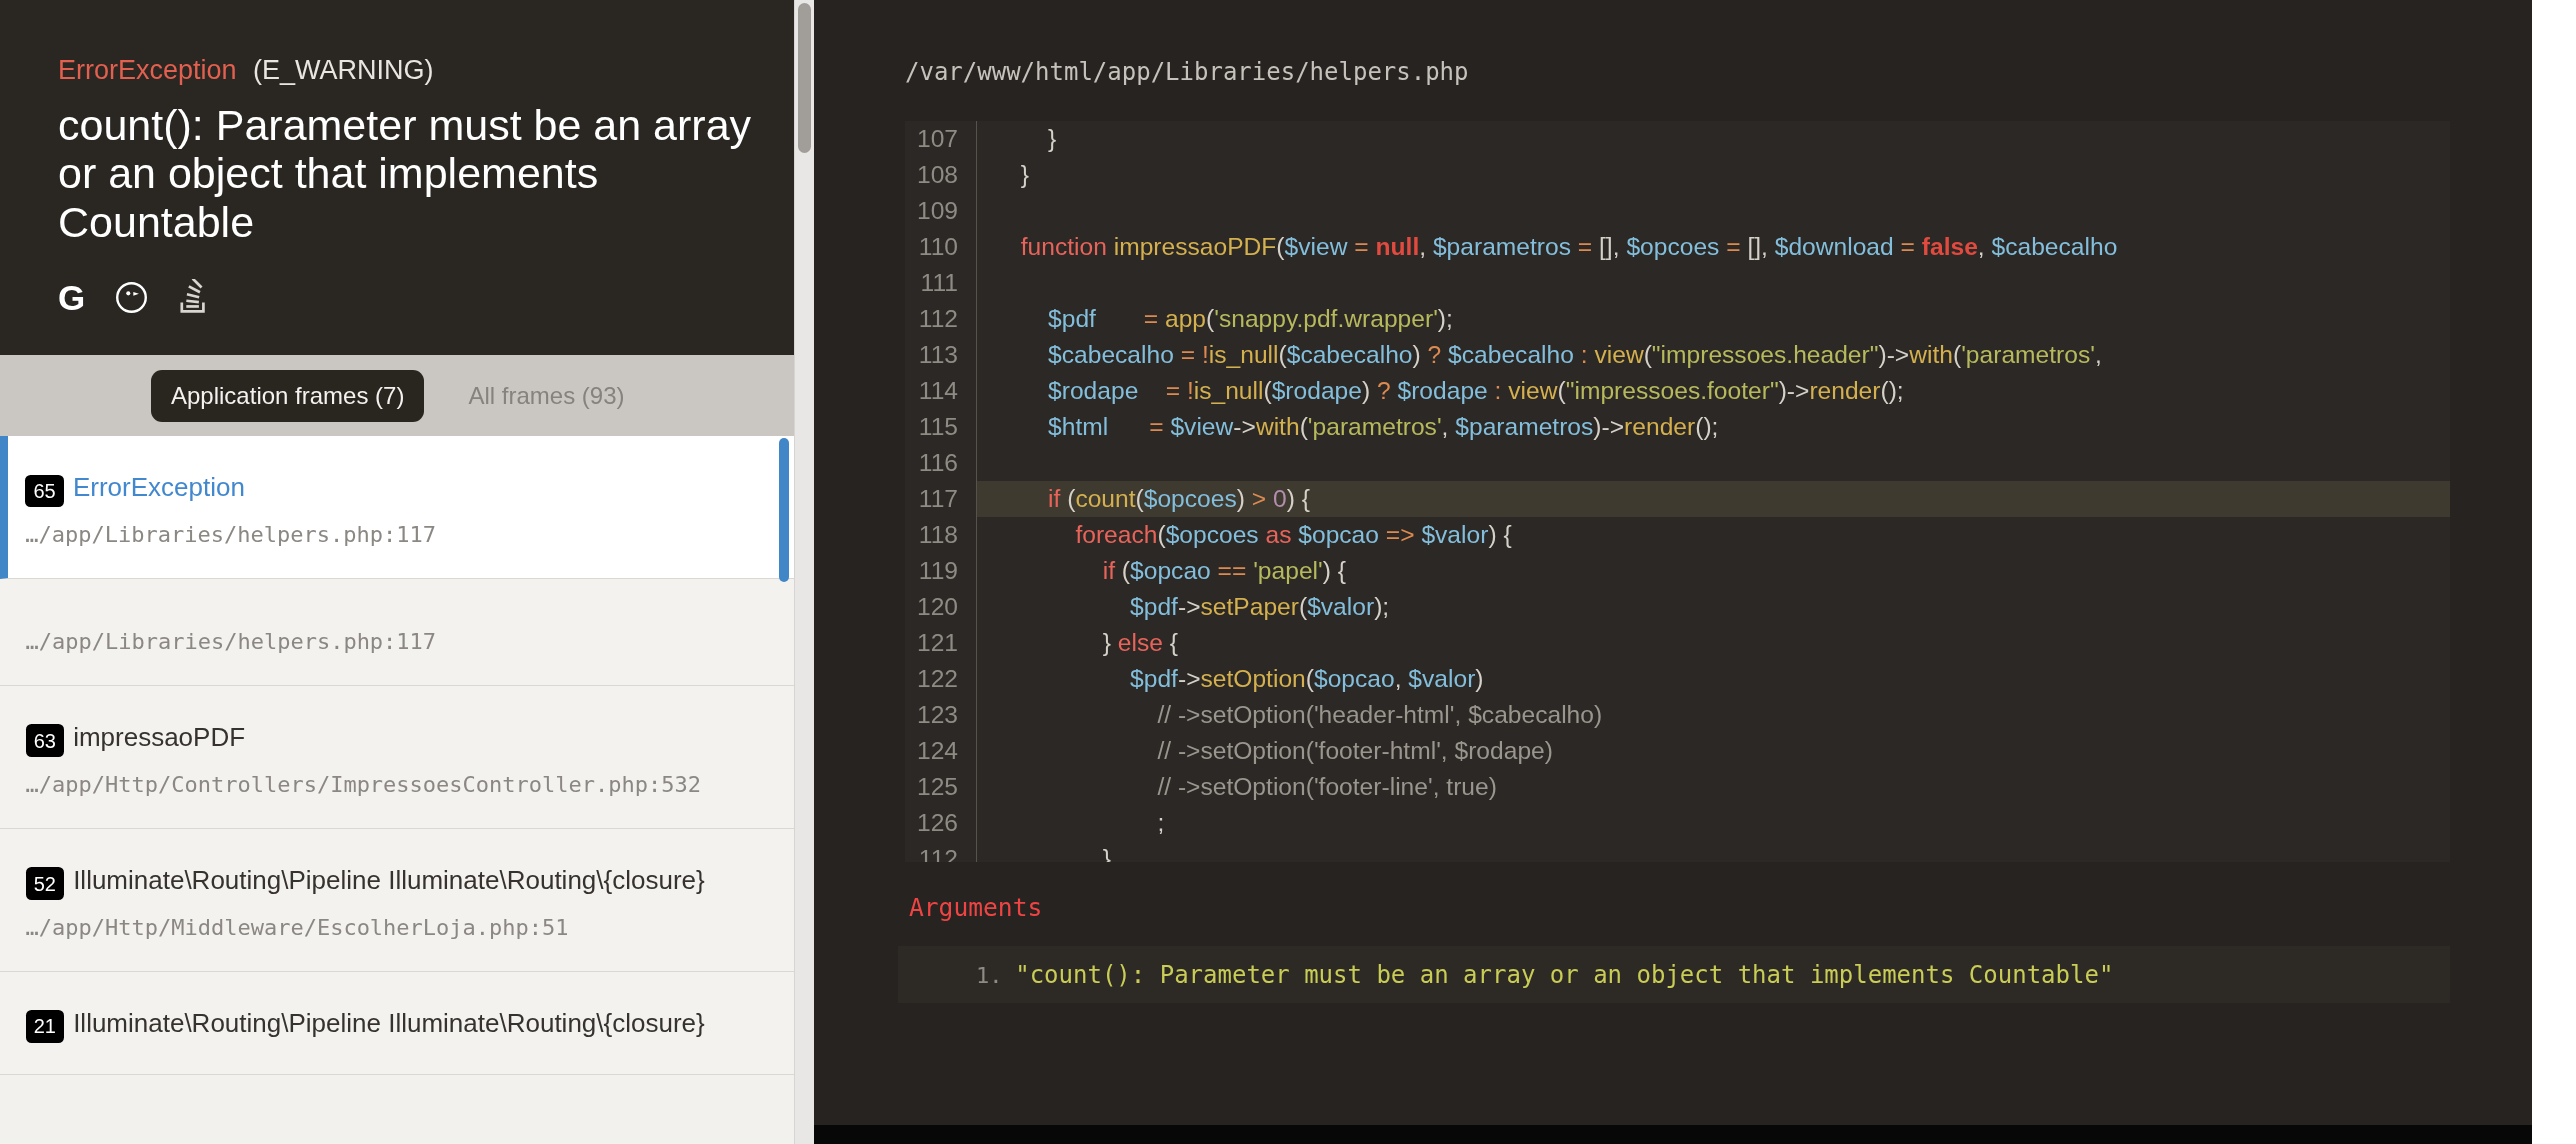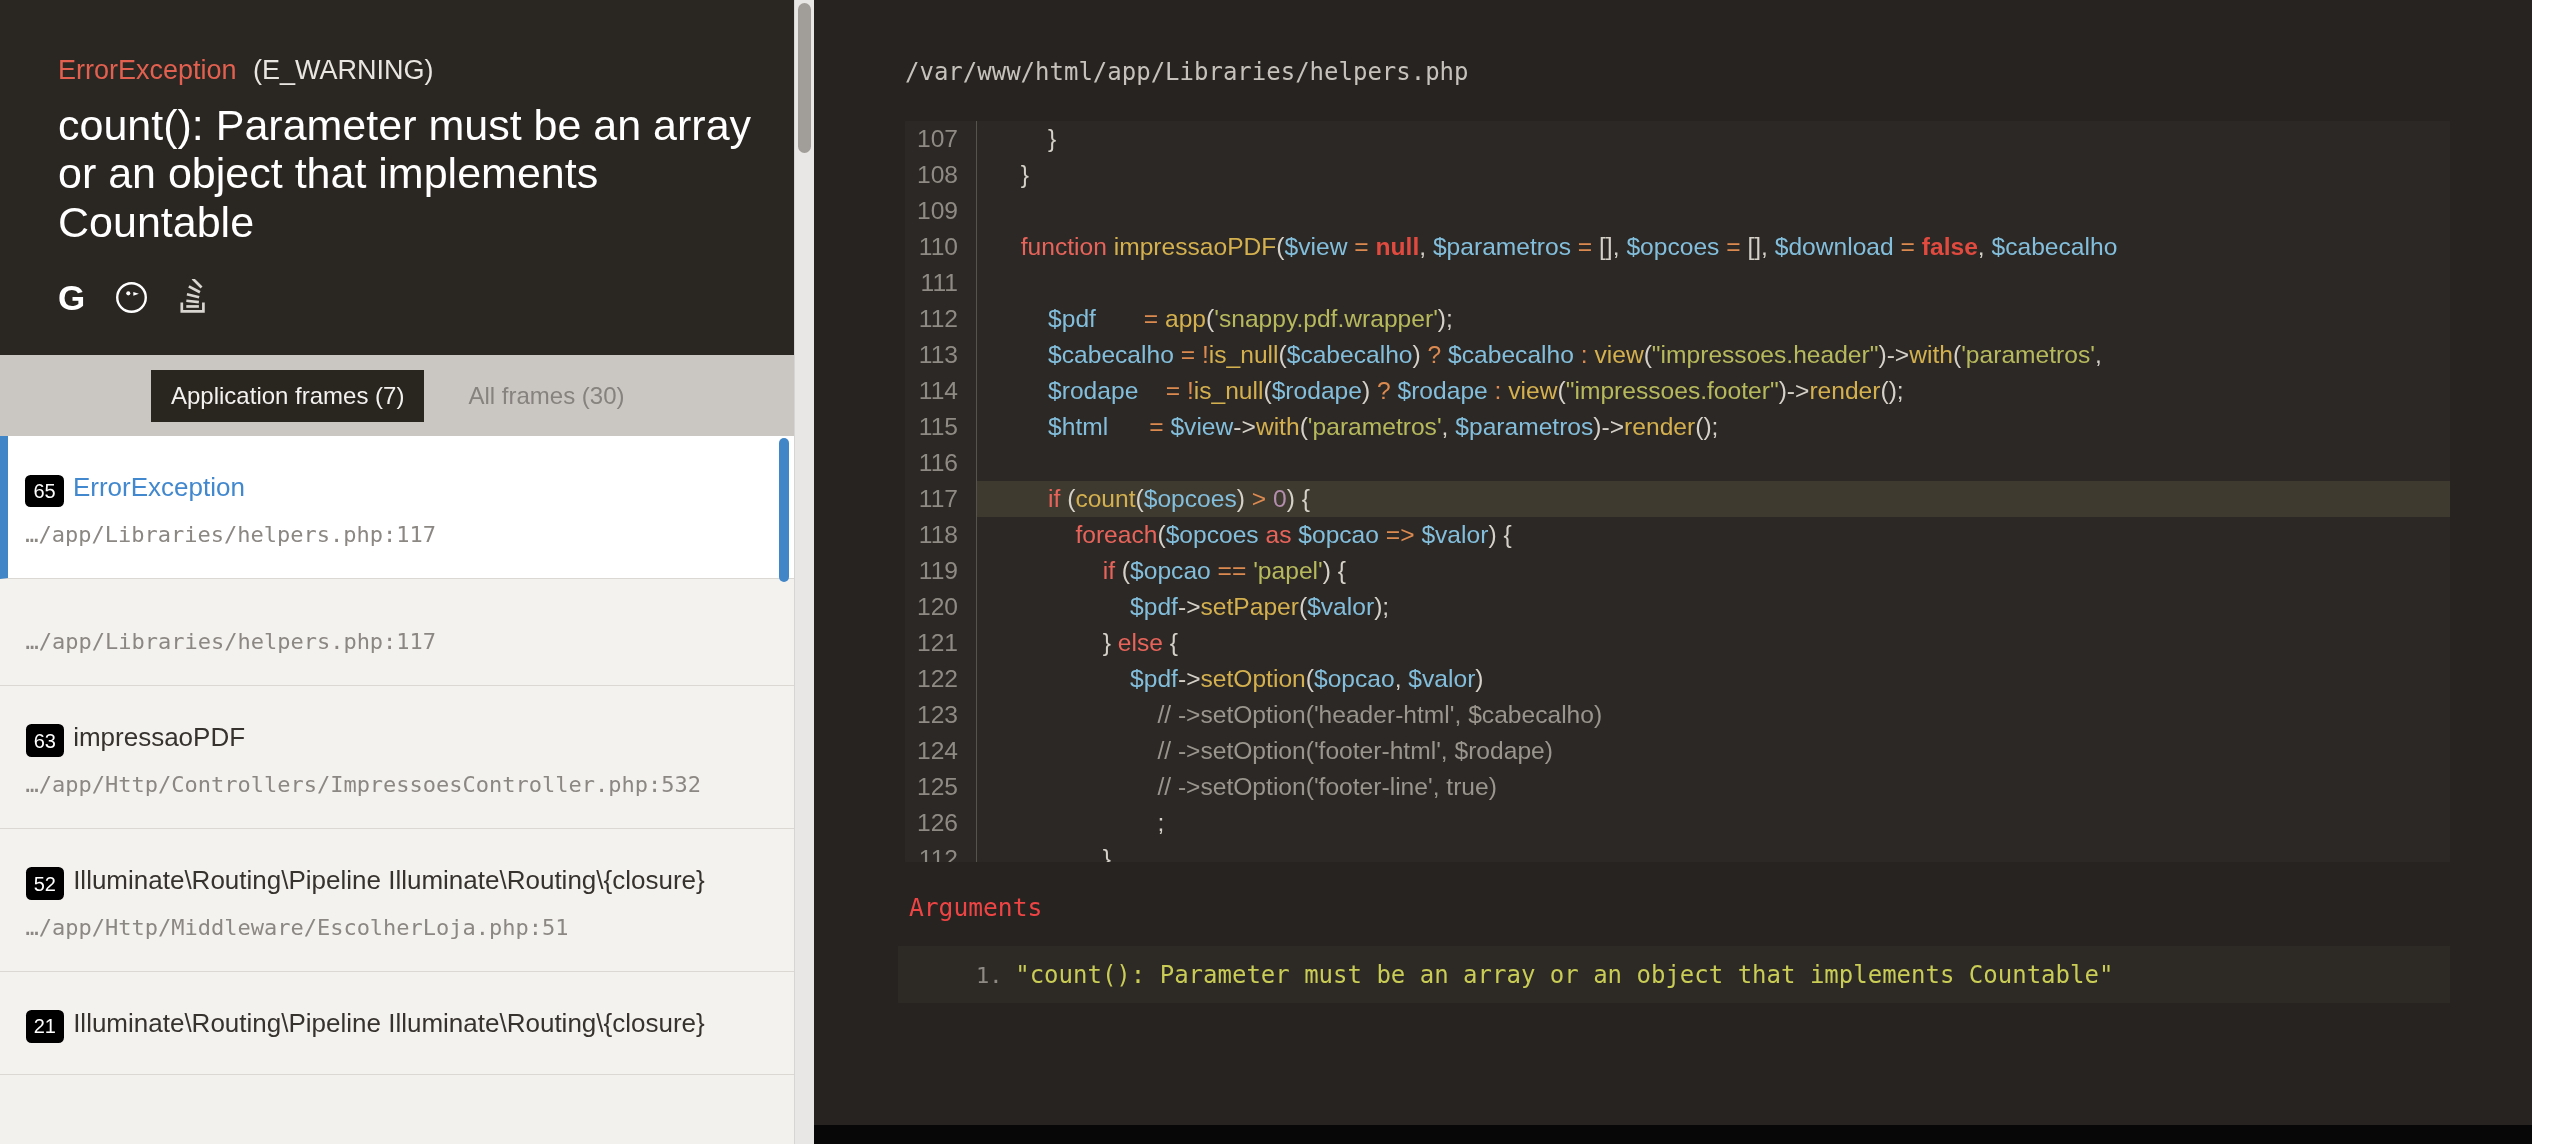--- a/index.html
+++ b/index.html
@@ -16,21 +16,21 @@
   .exc-header{flex:0 0 355px;height:355px;background:#2a2622;box-sizing:border-box;padding:0 33px 0 58px;overflow:hidden;}
   .exc-title{padding-top:55px;font-size:27px;}
   .exc-class{color:#e2604f;}
   .exc-level{color:#e9e6e2;margin-left:9px;}
   .exc-message{margin:14.6px 0 0;font-size:43px;font-weight:400;color:#ffffff;line-height:1.13;}
   .search-icons{margin-top:33px;display:flex;align-items:center;gap:29px;}
   .sicon{display:inline-flex;align-items:center;justify-content:center;text-decoration:none;cursor:pointer;}
   .g-glyph{color:#fff;font-size:35px;font-weight:bold;line-height:1;}
 
   .tabs{flex:0 0 81px;height:81px;background:#cac6c2;display:flex;align-items:center;padding-left:151px;box-sizing:border-box;}
-  .tab-pill{background:#29251f;color:#f4f2f0;font-size:24px;padding:12px 20px;border:none;border-radius:0;font-family:inherit;cursor:pointer;}
+  .tab-pill{background:#29251f;color:#f4f2f0;font-size:24px;padding:12px 20px;border:none;border-radius:11px;font-family:inherit;cursor:pointer;}
   .tab-plain{background:none;border:none;color:#86827e;font-size:24px;margin-left:38px;font-family:inherit;cursor:pointer;}
 
   .frames{flex:1 1 auto;overflow:hidden;position:relative;background:#f3f1ee;}
   .frame{padding:35px 27px 31px 25.5px;border-bottom:0.9px solid #dbd8d4;background:#f4f2ef;cursor:pointer;}
   .frame.active{background:#ffffff;border-left:8.2px solid #4187c7;padding-left:17.3px;}
   .frame-head{display:flex;align-items:flex-start;}
   .badge{background:#000000;color:#fff;font-size:20px;line-height:1;padding:6.4px 8.2px;border-radius:5.5px;margin-right:9px;margin-top:3.6px;flex:0 0 auto;}
   .frame-title{font-size:26px;color:#36322e;line-height:1.25;}
   .frame.active .frame-title{color:#4288ce;}
   .frame-path{margin-top:14.6px;font-family:"DejaVu Sans Mono",monospace;font-size:22px;color:#8b8783;white-space:nowrap;overflow:hidden;}
@@ -100,21 +100,21 @@
             <rect x="9.5" y="17" width="14" height="3" transform="rotate(14 16 18.5)" fill="#d9d6d2"></rect>
             <rect x="11" y="10" width="14" height="3" transform="rotate(28 18 11.5)" fill="#d9d6d2"></rect>
             <rect x="14" y="3" width="14" height="3" transform="rotate(45 21 4.5)" fill="#d9d6d2"></rect>
           </svg>
         </a>
       </div>
     </header>
 
     <nav class="tabs">
       <button class="tab-pill">Application frames (7)</button>
-      <button class="tab-plain">All frames (30)</button>
+      <button class="tab-plain">All frames (93)</button>
     </nav>
 
     <div class="frames" id="frames">
       <div class="frame active">
           <div class="frame-head">
             <span class="badge">65</span>
             <span class="frame-title">ErrorException</span>
           </div>
           <div class="frame-path">…/app/Libraries/helpers.php:117</div>
         </div>

